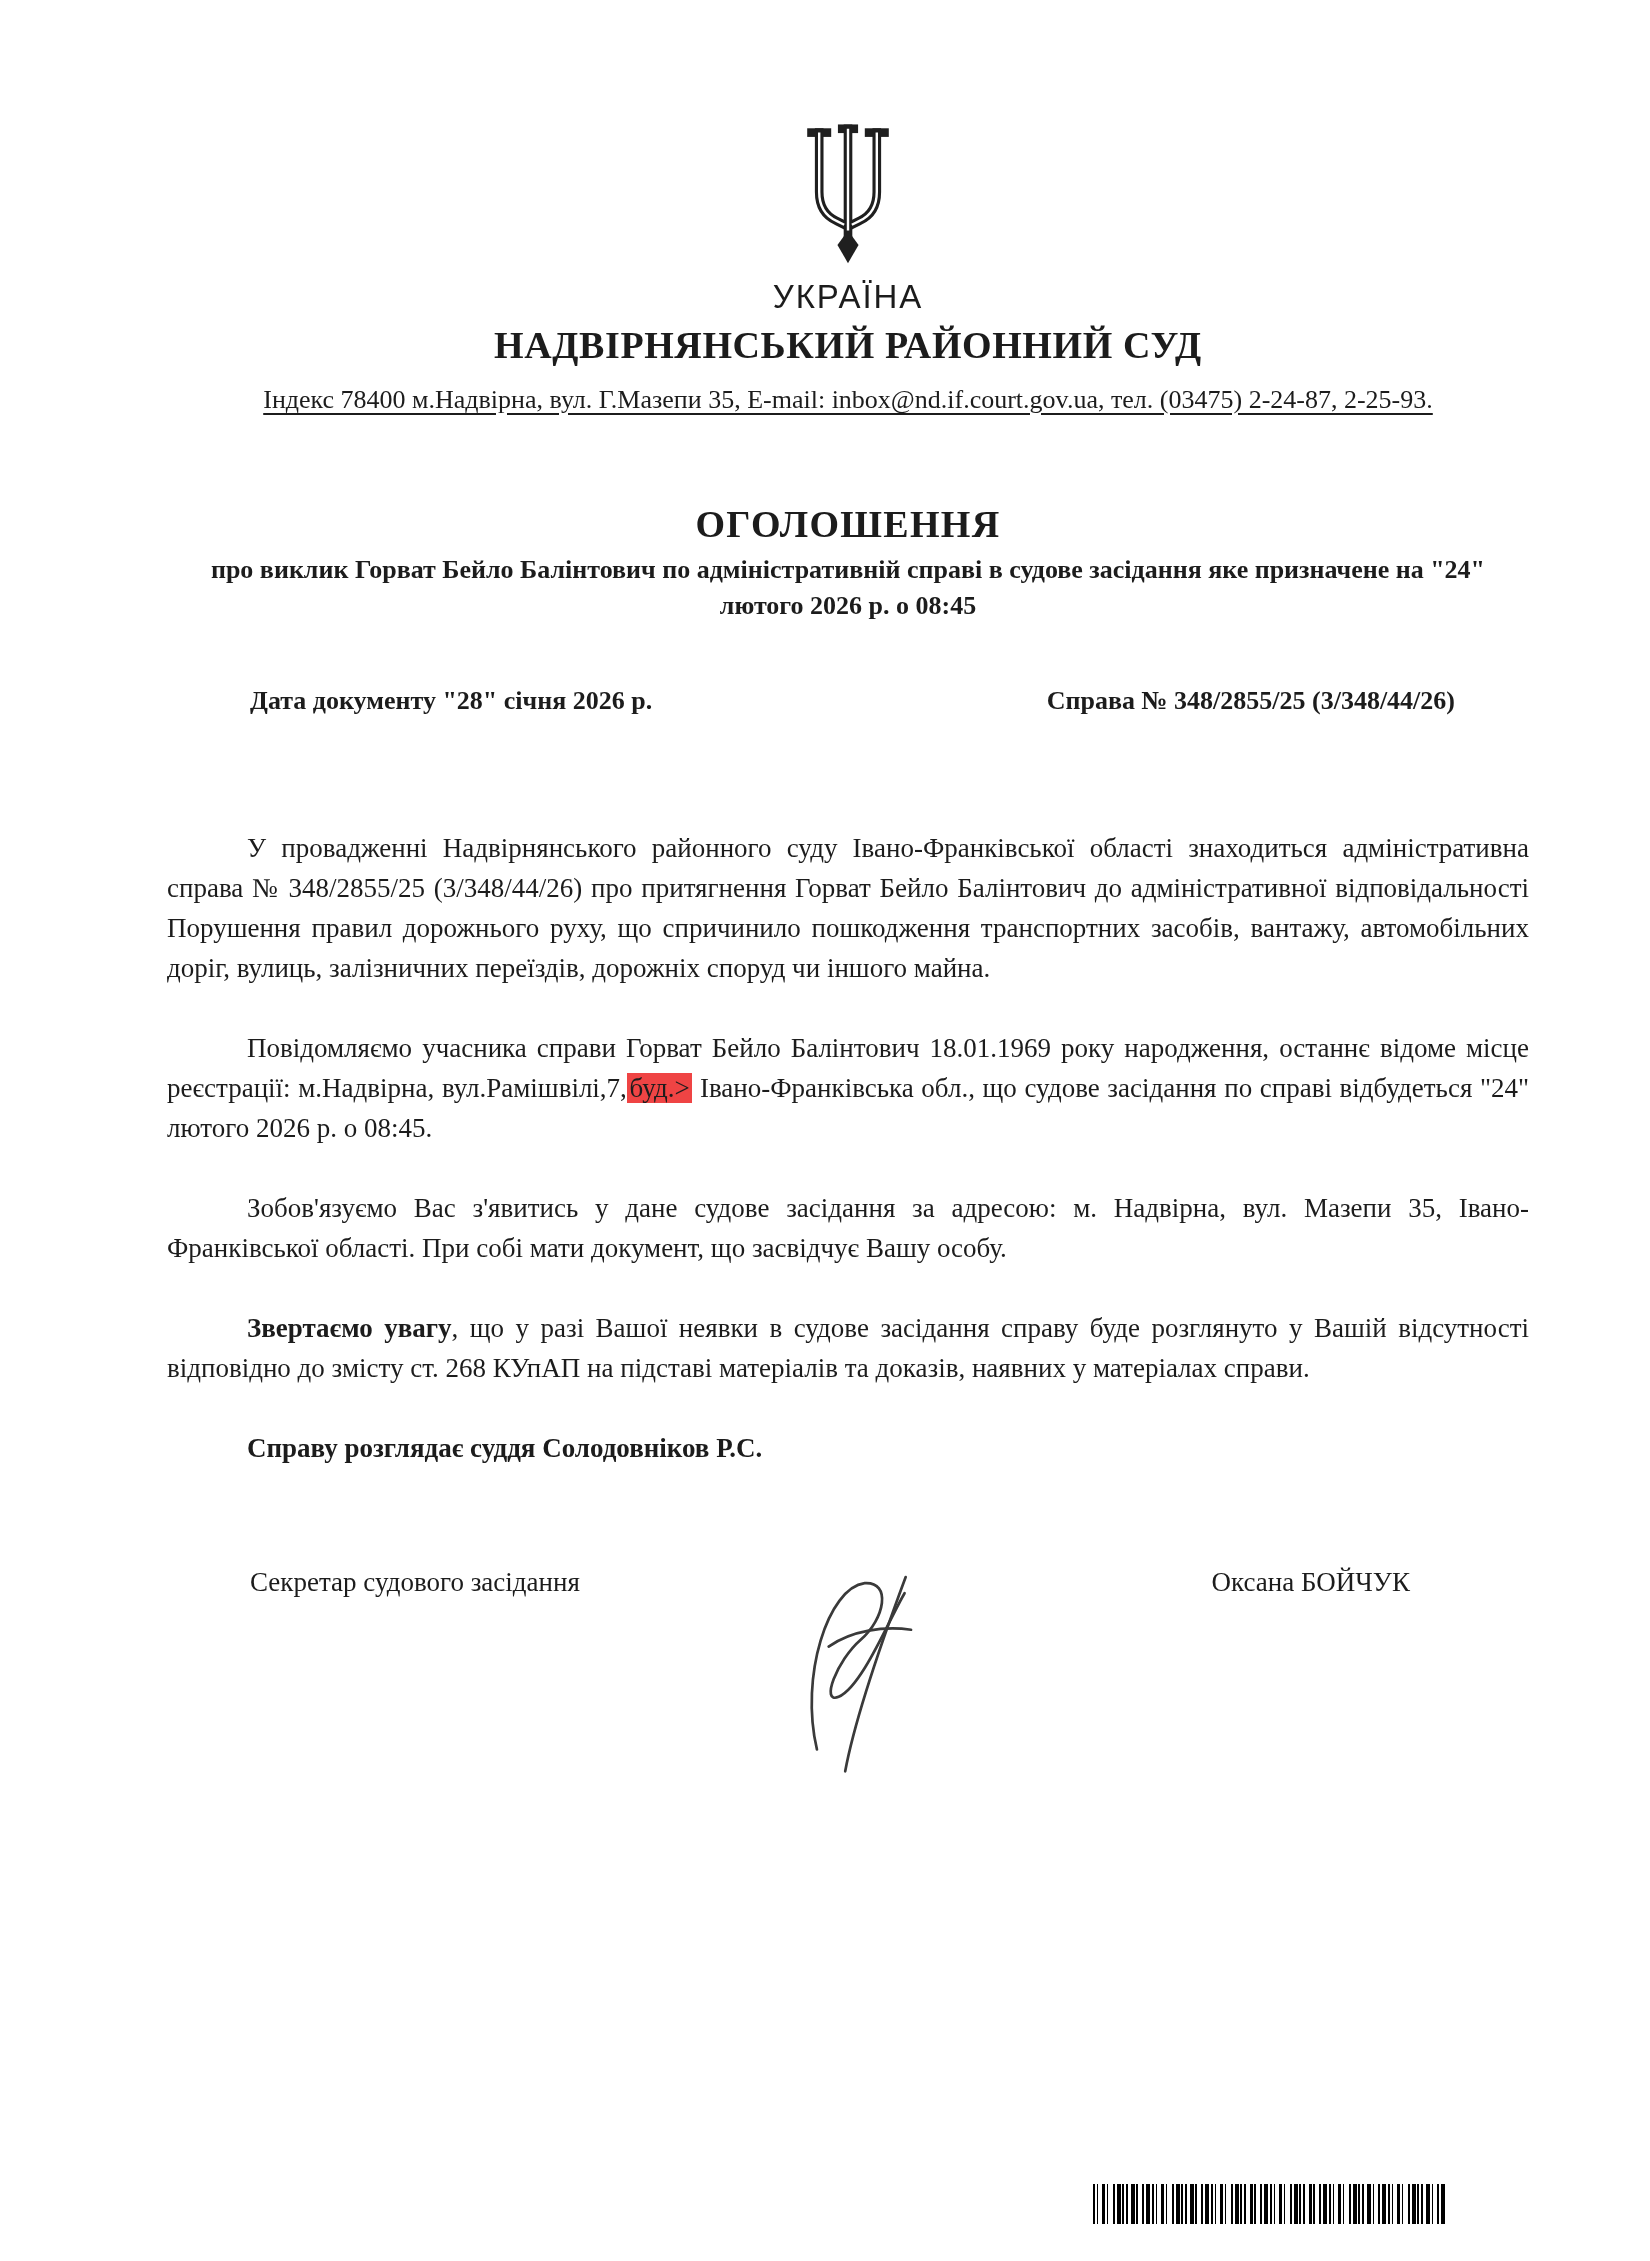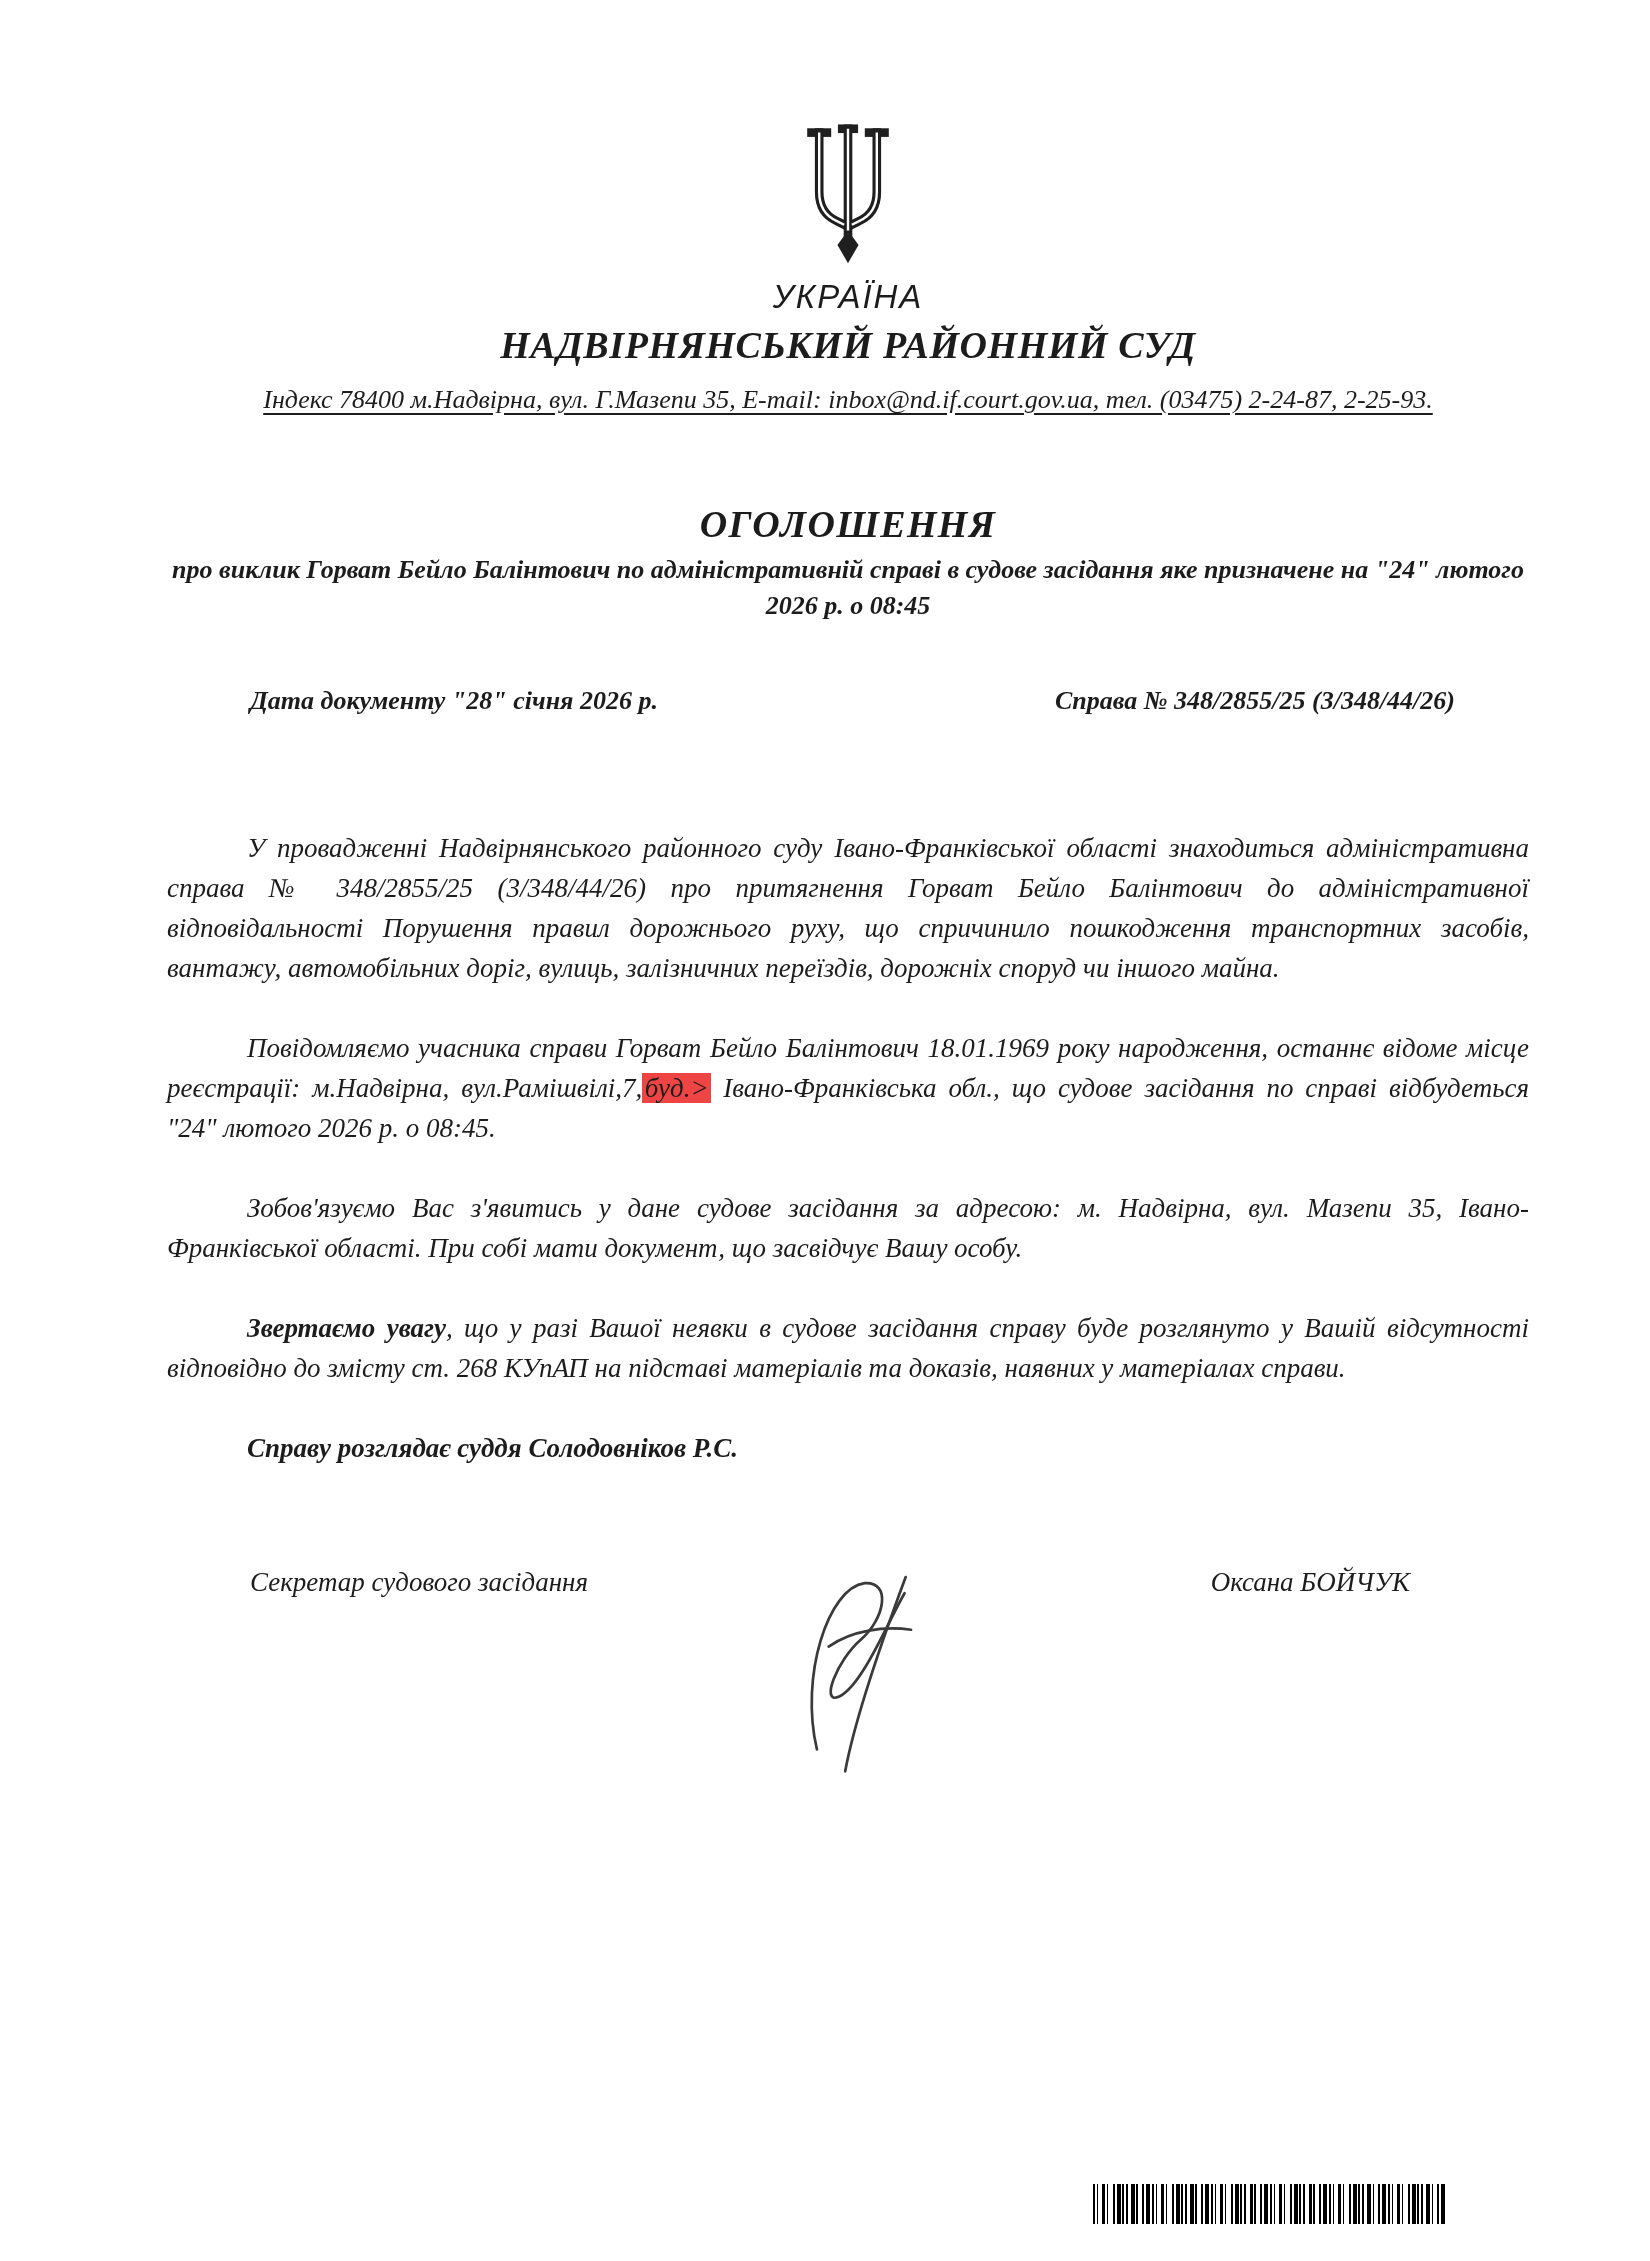--- a/index.html
+++ b/index.html
@@ -8,21 +8,20 @@
     background: #ffffff;
   }
   .page {
     position: relative;
     width: 1651px;
     height: 2237px;
     background: #ffffff;
     color: #1c1c1c;
     font-family: "Liberation Serif", serif;
     overflow: hidden;
-    font-style: italic;
   }
   .content {
     padding: 0 122px 0 167px;
   }
   
   .header {
     text-align: center;
     padding-top: 115px;
   }
   .emblem {

